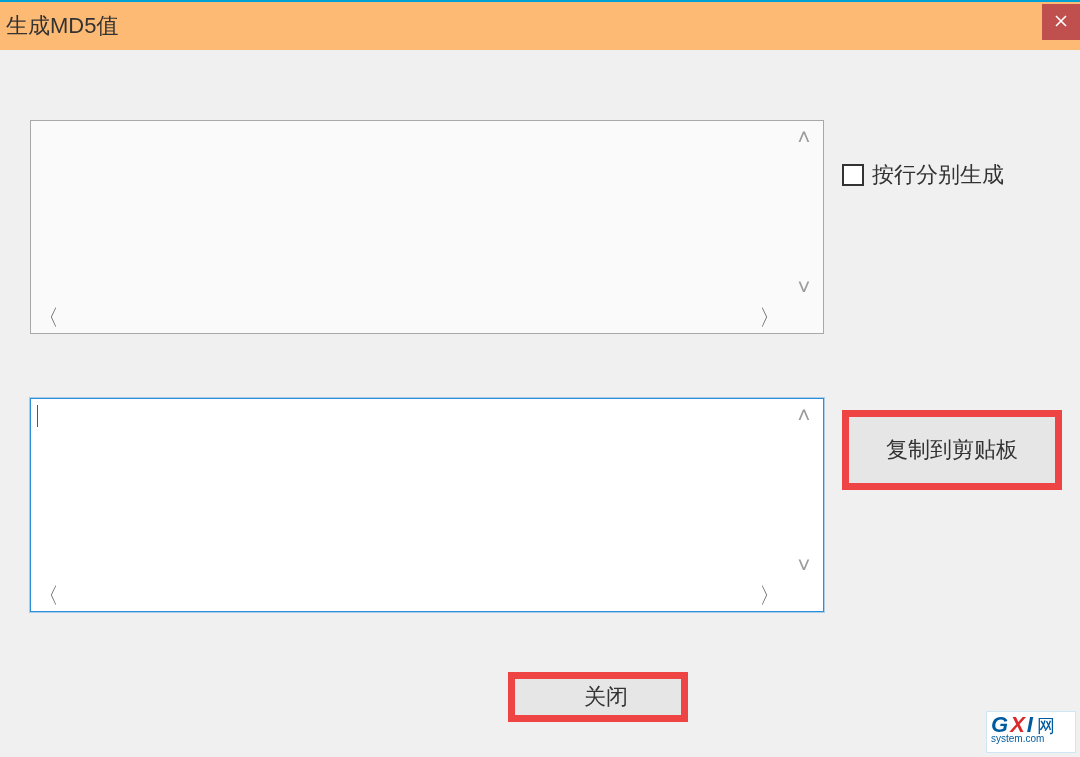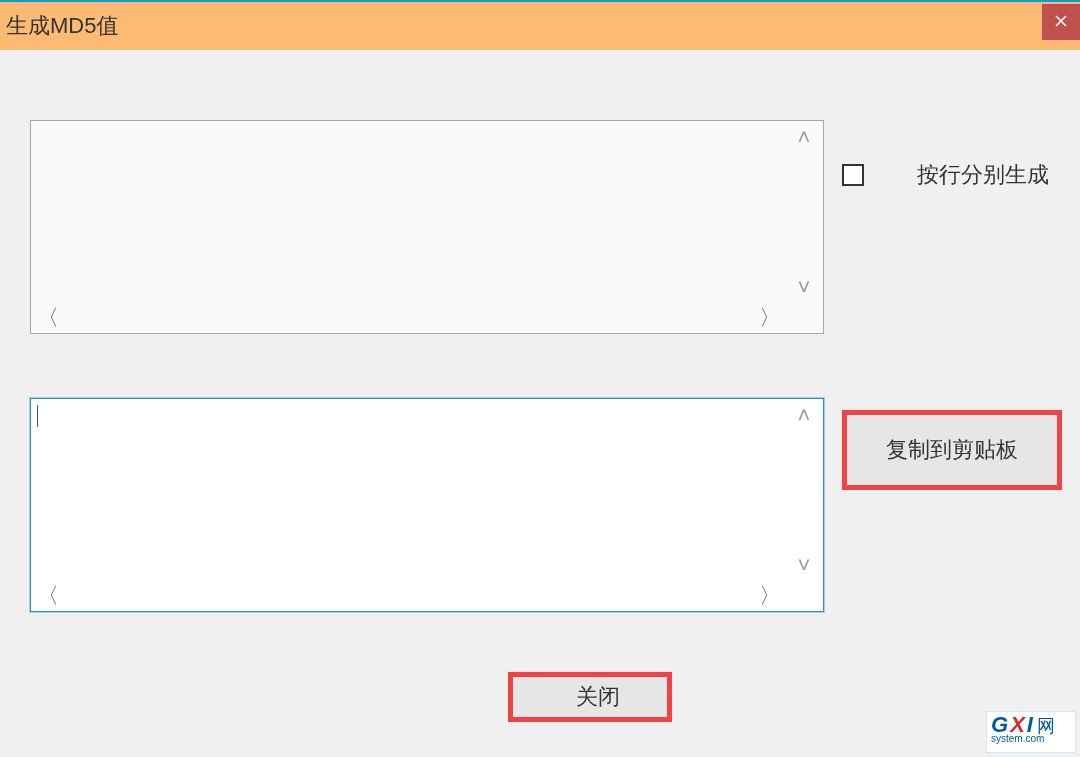--- a/index.html
+++ b/index.html
@@ -68,26 +68,26 @@
 
   .checkbox-row {
     position: absolute;
     display: flex; align-items: center; gap: 8px;
   }
   .checkbox-box {
     width: 22px; height: 22px;
     border: 2px solid #333;
     background: #fff;
   }
-  .checkbox-label { font-size: 22px; color: #333; margin-left: 45px; }
+  .checkbox-label { font-size: 22px; color: #333; }
 
   .std-button {
     position: absolute;
     background: #e6e6e6;
-    border: 5px solid #ef4444;
+    border: 7px solid #ef4444;
     display: flex; align-items: center; justify-content: center;
     font-size: 22px; color: #333;
   }
 
   .watermark {
     position: absolute;
     right: 4px; bottom: 4px;
     width: 90px; height: 42px;
     background: #fff;
     border: 1px solid #cfe6f5;
@@ -146,21 +146,21 @@
     <div class="hscroll">
       <span class="arrow dark">〈</span>
       <span class="arrow dark">〉</span>
     </div>
   </div>
 
   <div class="std-button" style="left:842px; top:358px; width:220px; height:80px;">
     <span>复制到剪贴板</span>
   </div>
 
-  <div class="std-button" style="left:508px; top:620px; width:164px; height:50px;padding-left:16px;">
+  <div class="std-button" style="left:508px; top:620px; width:180px; height:50px;padding-left:16px;">
     <span>关闭</span>
   </div>
 
   <div class="watermark">
     <div class="wm-top">
       <span class="wm-G">G</span>
       <span class="wm-X">X</span>
       <span class="wm-I">I</span>
       <span class="wm-net">网</span>
     </div>

